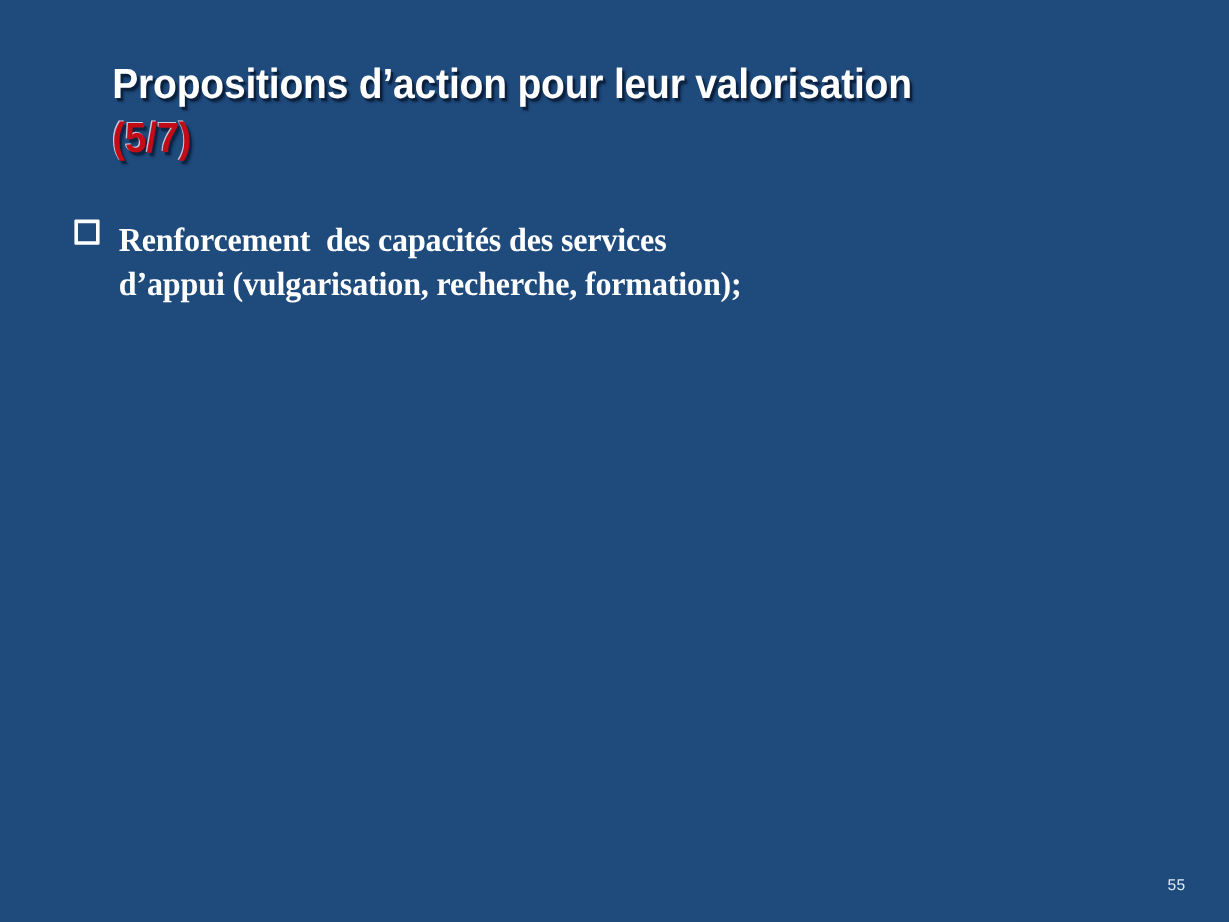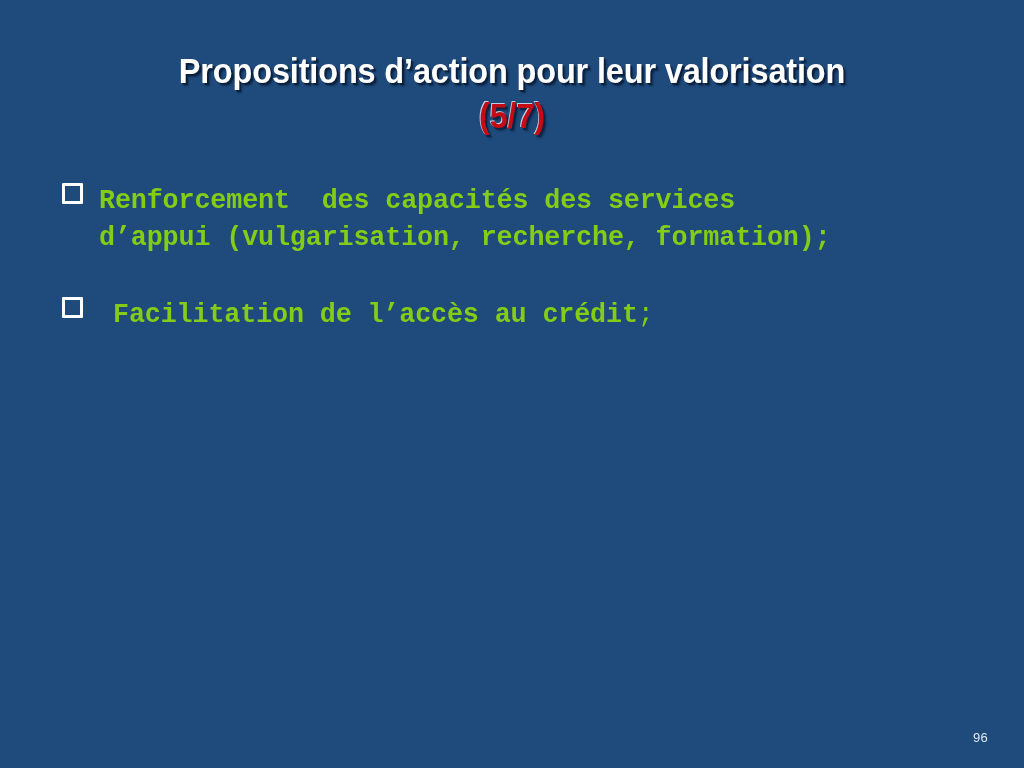--- a/index.html
+++ b/index.html
@@ -20,21 +20,21 @@
     height: 768px;
     background: #1e4a7c;
   }
 
   
   #title-block {
     position: absolute;
     left: 62px;
     top: 48px;
     width: 900px;
-    text-align: center;
+    text-align: left;
   }
   .title-line {
     font-family: "Liberation Sans", sans-serif;
     font-weight: bold;
     font-size: 35px;
     line-height: 45px;
     letter-spacing: -0.2px;
     white-space: nowrap;
     transform: scaleX(0.93);
     transform-origin: center top;
@@ -56,22 +56,22 @@
   
   #body-block {
     position: absolute;
     left: 58px;
     top: 182px;
     width: 910px;
   }
   .bullet-item {
     position: relative;
     padding-left: 41px;
-    color: #84cc16;
-    font-family: Liberation Mono, monospace;
+    color: #ffffff;
+    font-family: Liberation Serif, serif;
     font-weight: bold;
     font-size: 28px;
     line-height: 37px;
     letter-spacing: -0.15px;
   }
   .bullet-item .bullet-marker {
     position: absolute;
     left: 4px;
     top: 1px;
     width: 21px;
@@ -126,27 +126,21 @@
     <div class="bullet-item" id="bullet-1">
       <span class="bullet-marker"></span>
       <span class="bullet-text">
         <span class="ln">Renforcement  des capacités des services</span>
         <span class="ln">d’appui (vulgarisation, recherche, formation);</span>
       </span>
     </div>
 
     <div class="gap-1"></div>
 
-    <div class="bullet-item" id="bullet-2">
-      <span class="bullet-marker"></span>
-      <span class="bullet-text">
-        <span class="ln"><span>Facilitation de l’accès au crédit</span><span class="thin-semicolon">;</span></span>
-      </span>
-    </div>
 
     <div class="gap-2"></div>
 
 
   </div>
 
-  <div id="page-number">96</div>
+  <div id="page-number">55</div>
 
 </div>
 
 </body></html>

